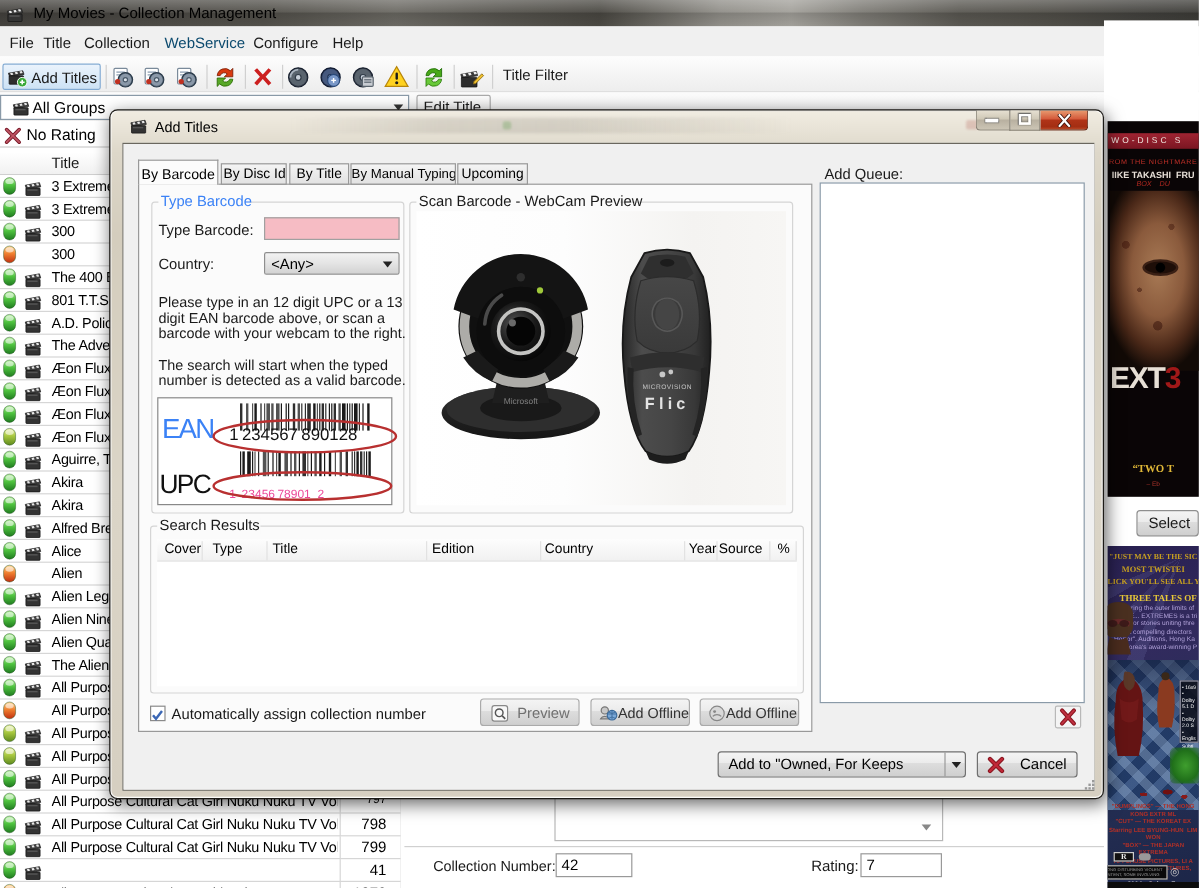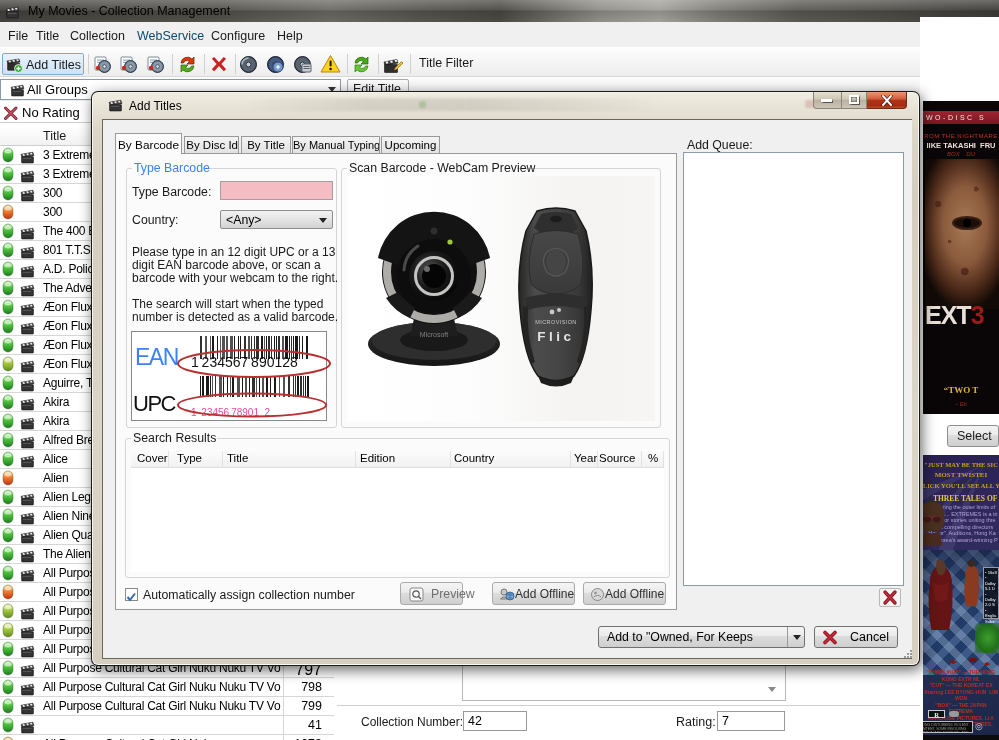--- a/index.html
+++ b/index.html
@@ -704,21 +704,21 @@
 <rect x="1" y="1" width="10" height="14" rx="5" fill="url(#p27)" stroke="#1a4a1a" stroke-opacity="0.45" stroke-width="0.8"></rect>
 <ellipse cx="6" cy="4.2" rx="3.4" ry="2.2" fill="#fff" opacity="0.55"></ellipse>
 </svg>
         <svg style="position:absolute;left:20px;top:3px" width="15" height="15" viewBox="0 0 14 14">
 <path d="M1 5 L12 3 L13 6.2 L2 8.2 Z" fill="#424242" stroke="#222" stroke-width="0.6"></path>
 <path d="M2.2 4.9 l1.8 -0.3 l0.7 1.6 l-1.8 0.3 Z M5.8 4.3 l1.8 -0.3 l0.7 1.6 l-1.8 0.3 Z M9.3 3.7 l1.8 -0.3 l0.7 1.6 l-1.8 0.3 Z" fill="#e8e8e8"></path>
 <rect x="1.5" y="7.2" width="11" height="5.8" rx="0.5" fill="#333" stroke="#161616" stroke-width="0.6"></rect>
 <rect x="2.6" y="8.2" width="8" height="1.1" fill="#555"></rect>
 </svg>
         <div style="position:absolute;left:43px;top:2px;width:238px;height:16px;overflow:hidden;white-space:nowrap;font-size:12px;letter-spacing:-0.25px;color:#000">All Purpose Cultural Cat Girl Nuku Nuku TV Vol...</div>
-        <div style="position:absolute;left:284px;top:2px;width:38px;text-align:right;font-size:16px;color:#000">797</div>
+        <div style="position:absolute;left:284px;top:2px;width:38px;text-align:right;font-size:10px;color:#000">797</div>
         <div style="position:absolute;left:283px;top:0;width:1px;height:19px;background:#d6d6d6"></div>
       </div>
 <div style="position:absolute;left:0px;top:678px;width:334px;height:19px;border-bottom:1px solid #d6d6d6">
         <svg style="position:absolute;left:2px;top:1px" width="12" height="16" viewBox="0 0 12 16">
 <defs>
             <linearGradient id="p28" x1="0" y1="0" x2="0" y2="1">
               <stop offset="0" stop-color="#b6f0a0"></stop>
               <stop offset="0.45" stop-color="#4fc33f"></stop>
               <stop offset="1" stop-color="#1f7a1f"></stop>
             </linearGradient>
@@ -1103,21 +1103,21 @@
  <div class="abs" style="left:510px;top:2px;width:1px;height:16px;background:#e2e2e2"></div>
  <div class="abs" style="left:532px;top:2px;width:1px;height:16px;background:#e2e2e2"></div>
 </div>
 
 <div class="abs" style="left:125px;top:588px;width:13px;height:13px;background:#fff;border:1px solid #8a8a8a">
 <svg width="11" height="11" viewBox="0 0 11 11">
       <path d="M1.5 5 L4 8 L9 1.5" stroke="#3b67b5" stroke-width="2" fill="none"></path>
     </svg>
 </div>
 <div class="abs" style="left:143px;top:588px;font-size:12.3px;color:#1a1a1a">Automatically assign collection number</div>
-<div class="abs" style="left:400px;top:582px;width:63px;height:23px;background:linear-gradient(180deg,#f4f4f4 0%,#ebebeb 45%,#dddddd 46%,#cfcfcf 100%);border:1px solid #aaa;border-radius:3px">
+<div class="abs" style="left:400px;top:582px;width:83px;height:23px;background:linear-gradient(180deg,#f4f4f4 0%,#ebebeb 45%,#dddddd 46%,#cfcfcf 100%);border:1px solid #aaa;border-radius:3px">
  <svg class="abs" style="left:8px;top:4px" width="15" height="15" viewBox="0 0 15 15">
       <rect x="1" y="1" width="13" height="13" rx="2" fill="#f8f8f8" stroke="#888"></rect>
       <circle cx="7" cy="7" r="3.2" fill="none" stroke="#555" stroke-width="1.2"></circle>
       <path d="M9.5 9.5 L12 12" stroke="#555" stroke-width="1.4"></path>
     </svg>
  <div class="abs" style="left:30px;top:4px;font-size:12.3px;color:#707070;white-space:nowrap">Preview</div>
 </div>
 <div class="abs" style="left:492px;top:582px;width:83px;height:23px;background:linear-gradient(180deg,#f4f4f4 0%,#ebebeb 45%,#dddddd 46%,#cfcfcf 100%);border:1px solid #aaa;border-radius:3px">
  <svg class="abs" style="left:6px;top:4px" width="16" height="15" viewBox="0 0 16 15">
       <circle cx="5" cy="5" r="3" fill="#c8c8c8" stroke="#777"></circle>

